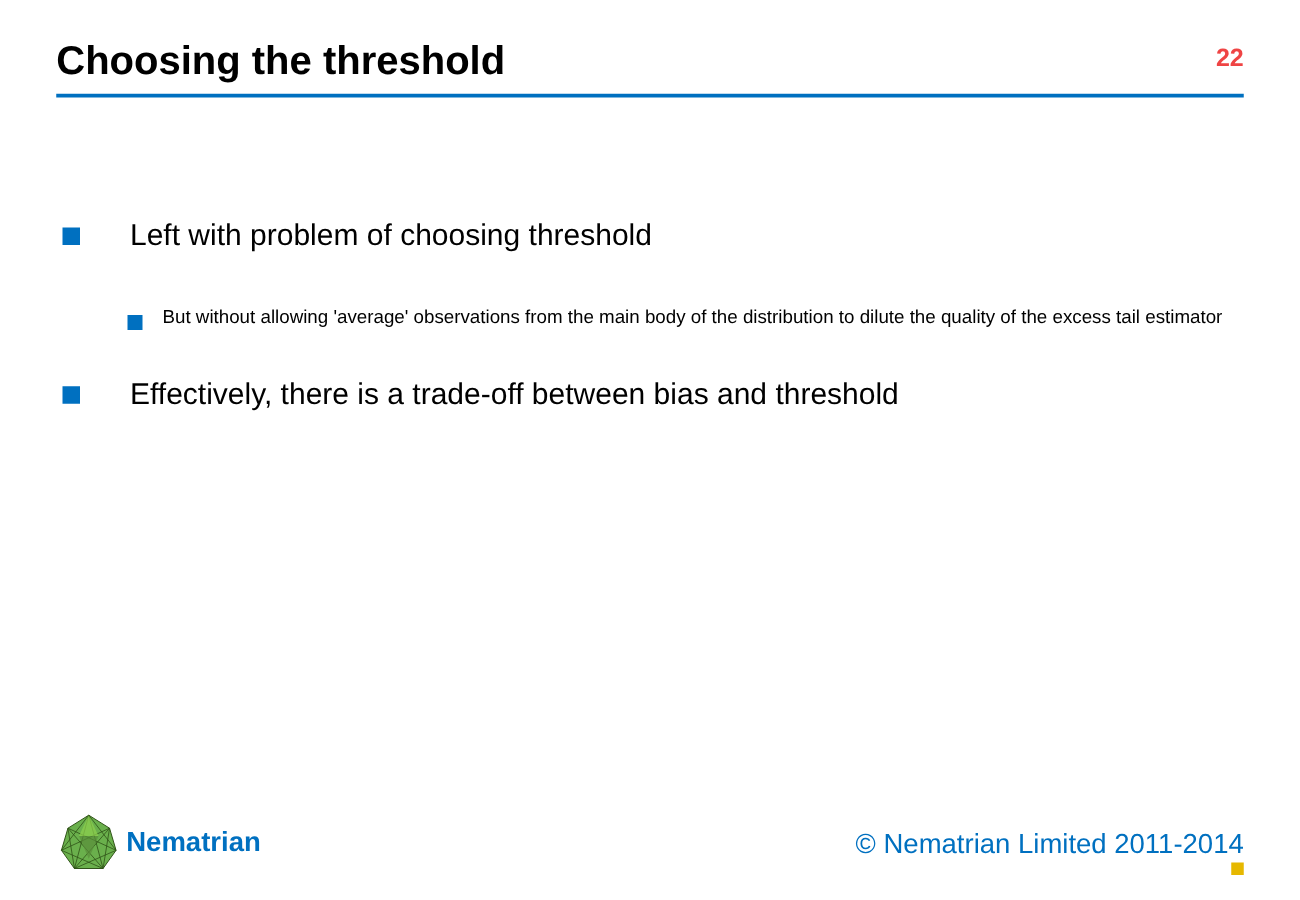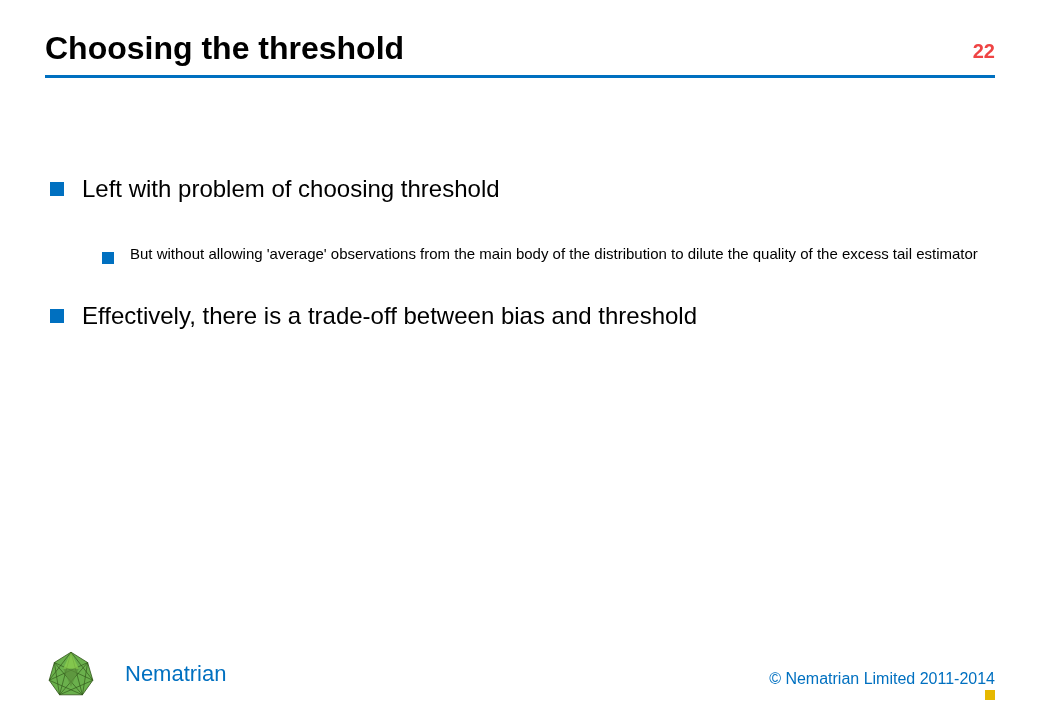--- a/index.html
+++ b/index.html
@@ -17,21 +17,21 @@
     }
     .slide {
       width: 100%;
       height: 100%;
       padding: 30px 45px 20px 45px;
       position: relative;
     }
     .header {
       display: flex;
       justify-content: space-between;
-      align-items: center;
+      align-items: flex-start;
       border-bottom: 3px solid #0070c0;
       padding-bottom: 8px;
       margin-bottom: 95px;
     }
     .title {
       font-size: 32px;
       font-weight: bold;
       color: #000000;
     }
     .page-number {
@@ -43,20 +43,21 @@
     .content {
       padding-left: 5px;
     }
     .bullet-l1 {
       display: flex;
       align-items: flex-start;
       margin-bottom: 38px;
       font-size: 24px;
       color: #000000;
       line-height: 1.35;
+      gap: 22px;
     }
     .bullet-l1 .bullet-marker {
       width: 14px;
       height: 14px;
       background: #0070c0;
       flex-shrink: 0;
       margin-top: 9px;
       margin-right: 18px;
     }
     .bullet-l2 {
@@ -87,35 +88,36 @@
       bottom: 20px;
       left: 45px;
       right: 45px;
       display: flex;
       justify-content: space-between;
       align-items: flex-end;
     }
     .footer-left {
       display: flex;
       align-items: center;
-      gap: 28px;
+      gap: 4px;
+      font-weight: bold;
     }
     .logo {
       width: 52px;
       height: 52px;
     }
     .brand-name {
       font-size: 22px;
       color: #0070c0;
     }
     .footer-right {
       text-align: right;
     }
     .copyright {
-      font-size: 16px;
+      font-size: 22px;
       color: #0070c0;
       margin-bottom: 2px;
     }
     .small-square {
       width: 10px;
       height: 10px;
       background: #e6b800;
       display: inline-block;
       float: right;
     }

